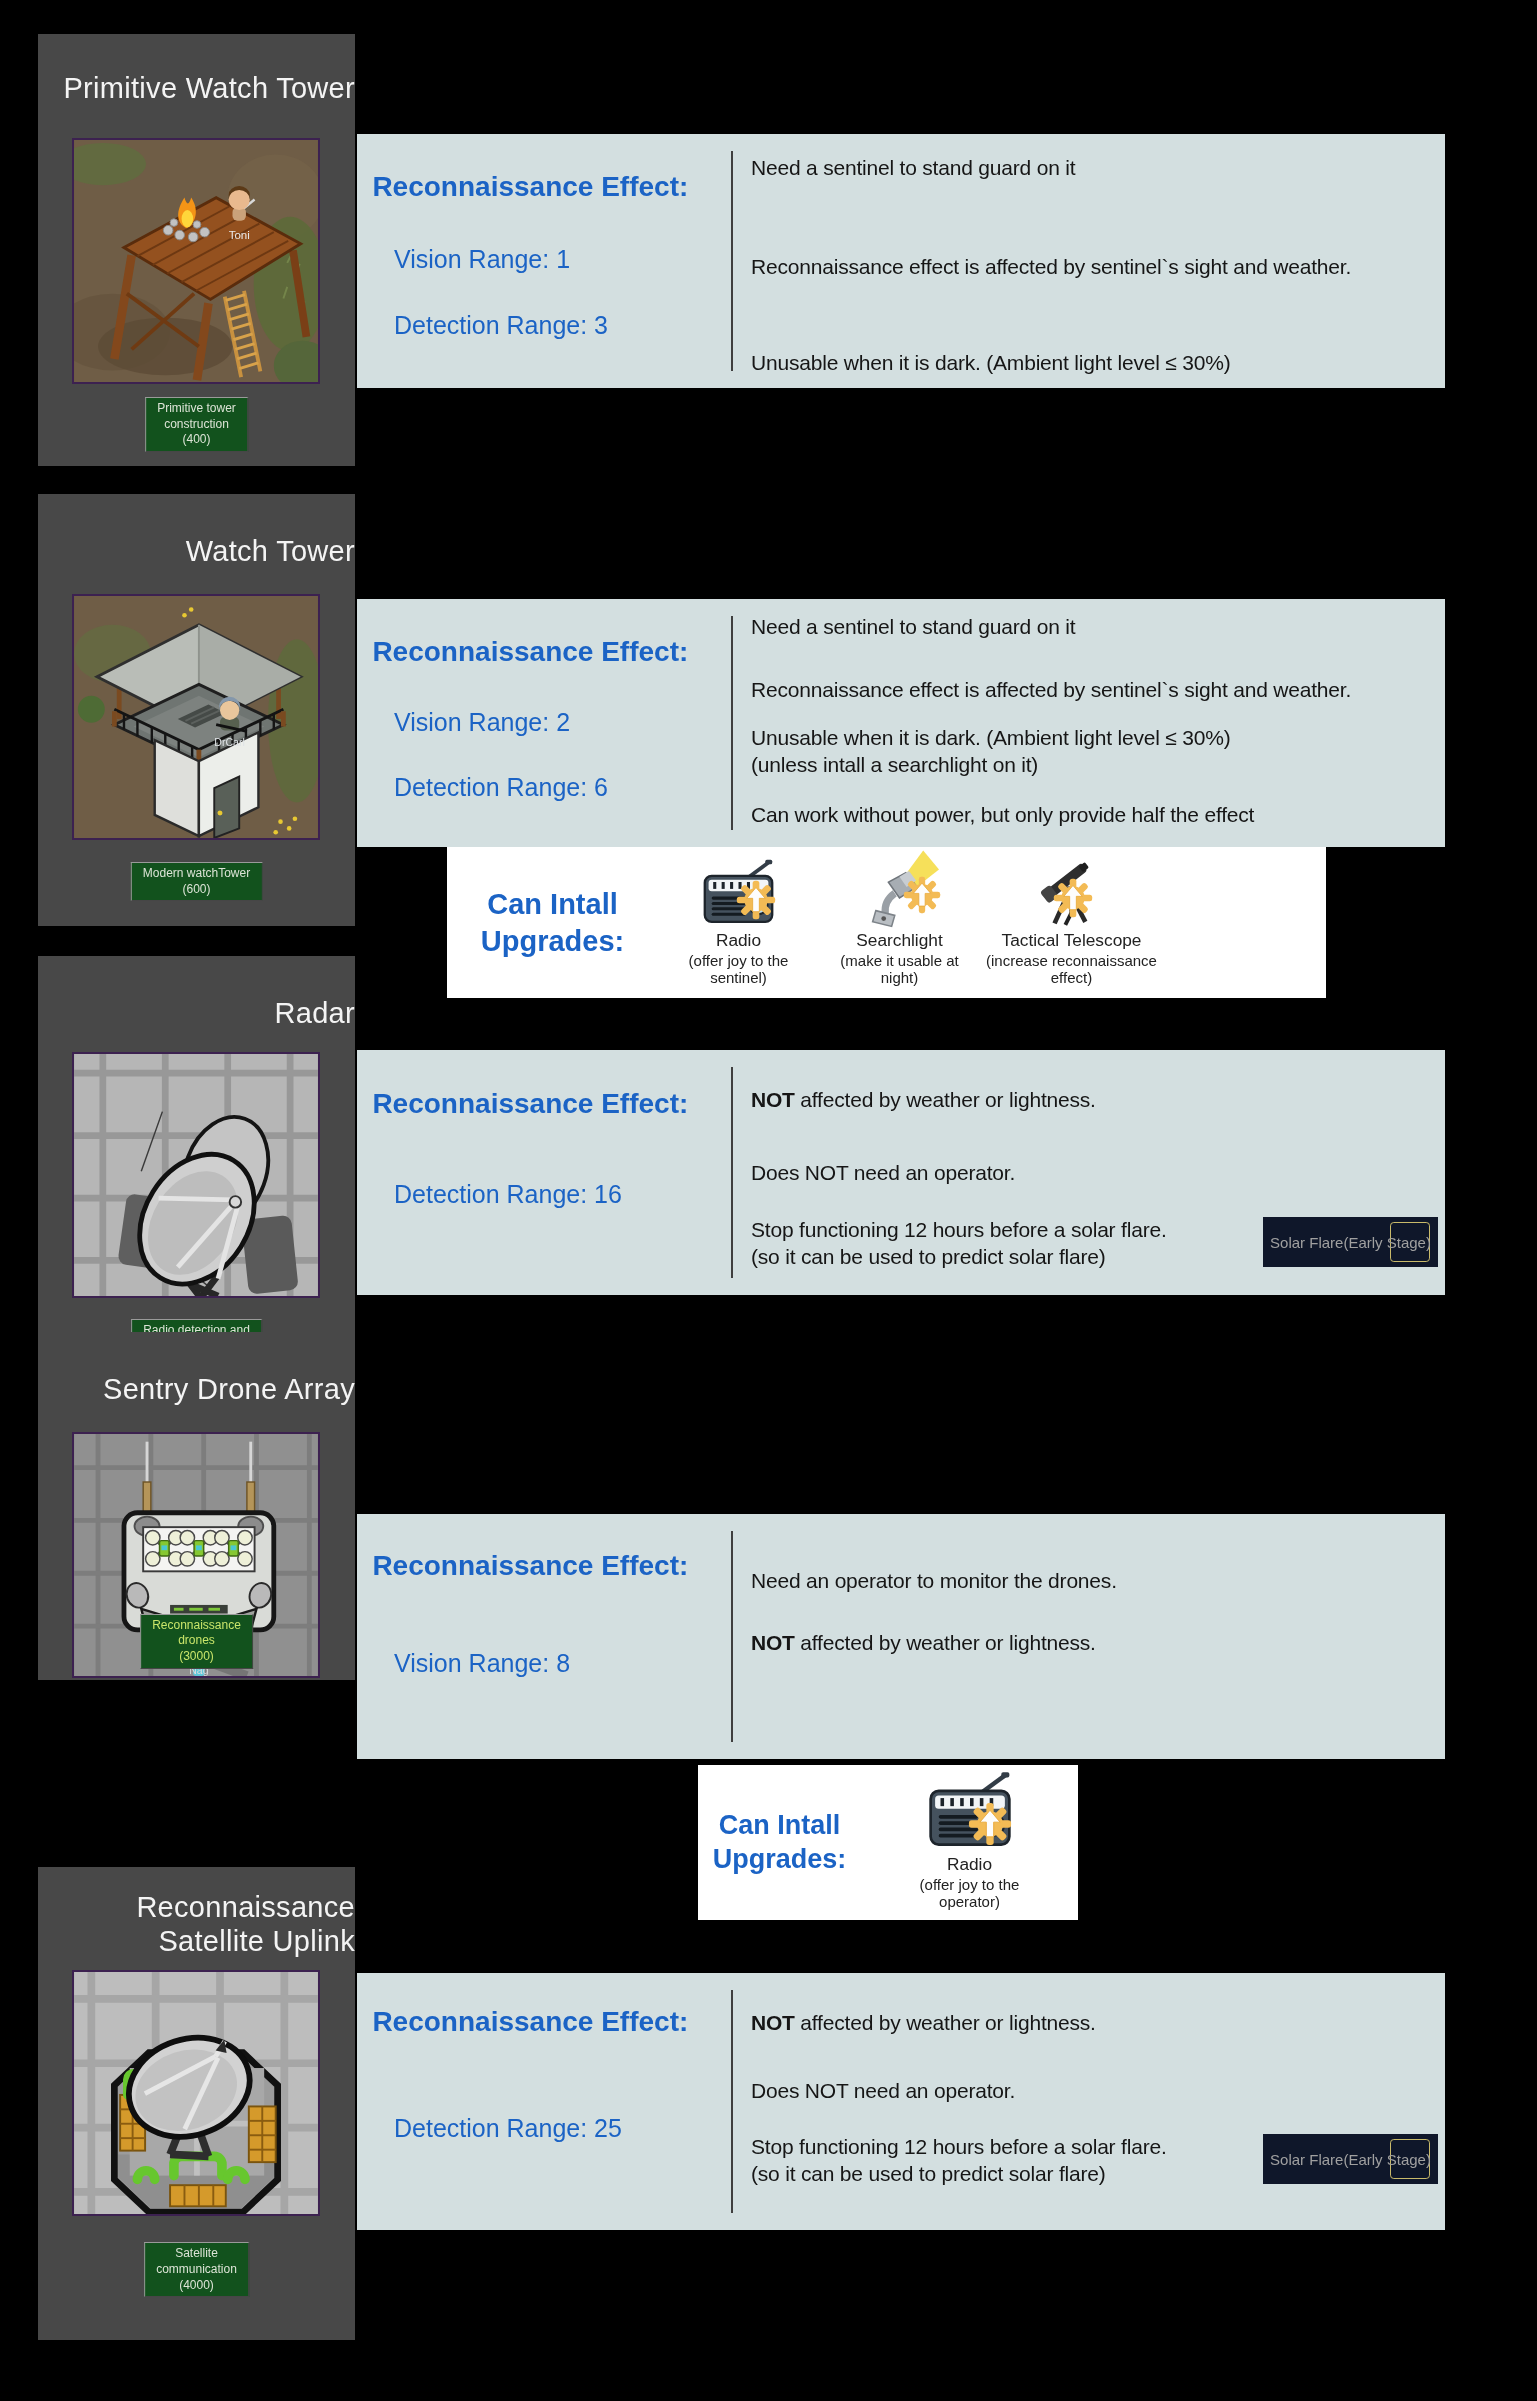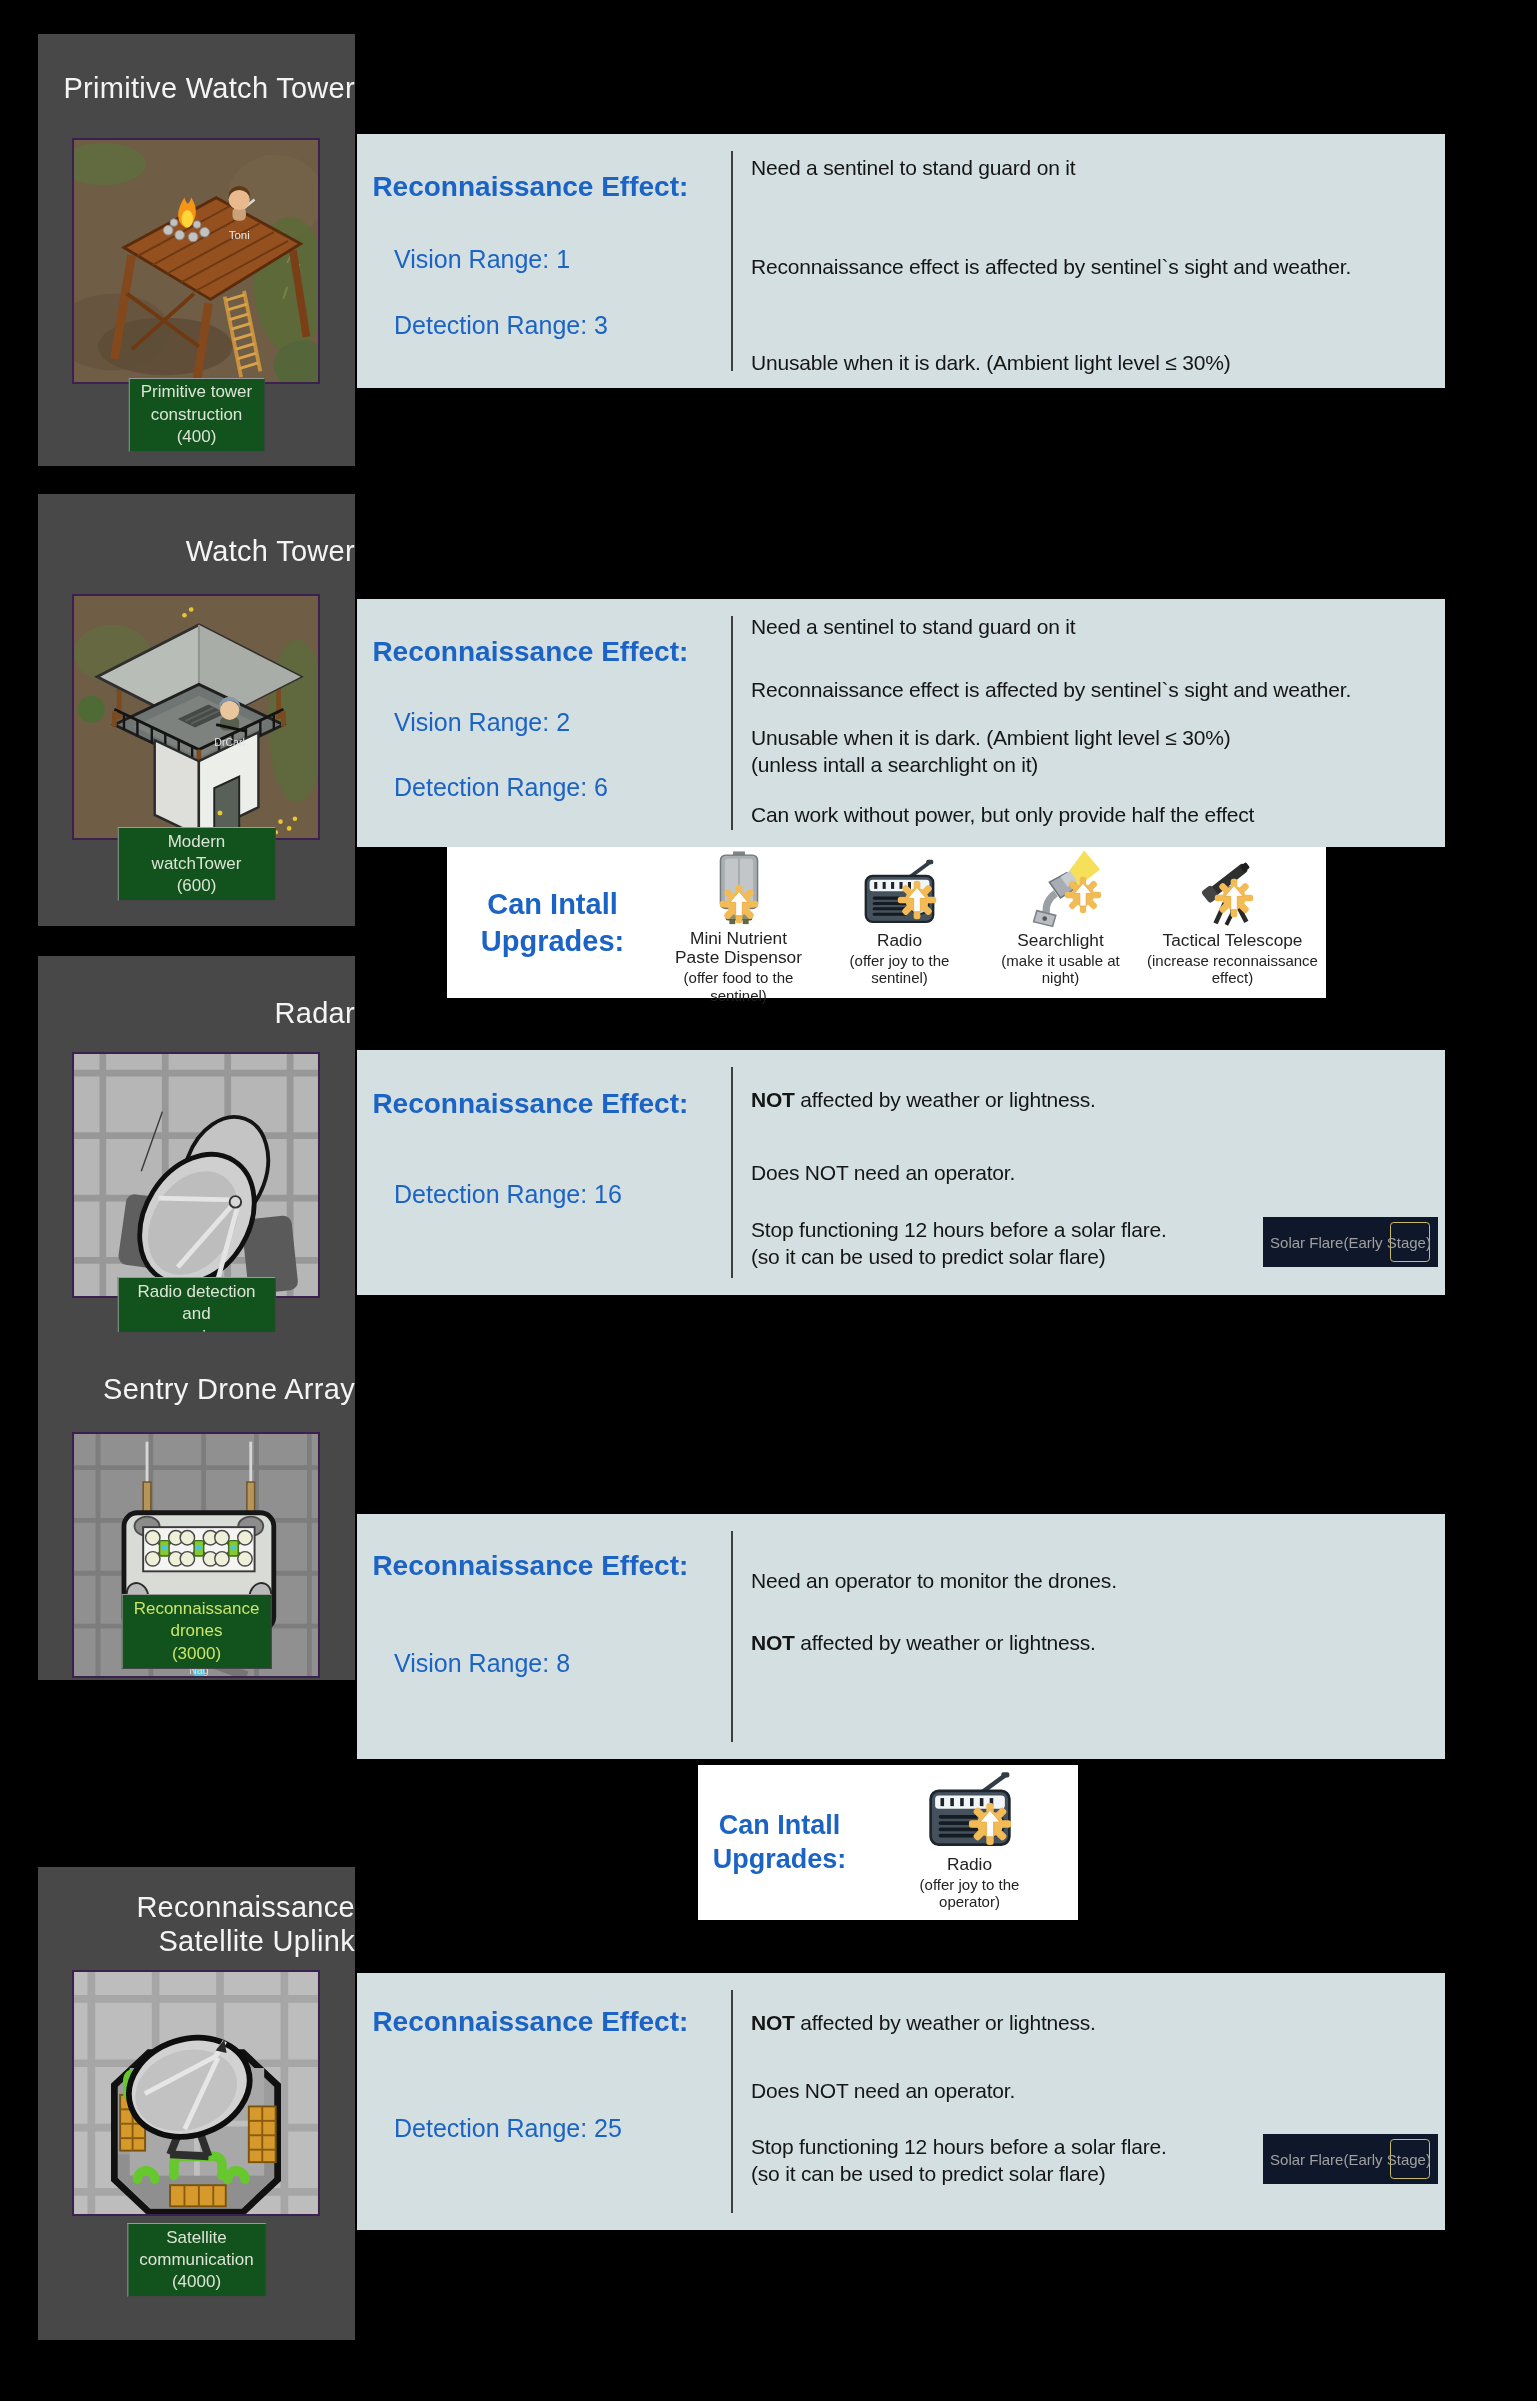--- a/index.html
+++ b/index.html
@@ -10,21 +10,21 @@
   .d1{top:34px;height:432px}
   .d2{top:494px;height:432px}
   .d3{top:956px;height:432px}
   .d4{top:1332px;height:348px}
   .d5{top:1867px;height:473px}
   .sec-title{position:absolute;left:0;right:0;text-align:right;color:#f4f4f4;font-size:29px;font-weight:400;letter-spacing:0.3px;white-space:pre-line;line-height:1.18;}
   .d1 .sec-title{top:37px}.d2 .sec-title{top:40px}.d3 .sec-title{top:40px}.d4 .sec-title{top:40px}.d5 .sec-title{top:23px}
   .shot{position:absolute;left:34px;width:244px;height:242px;border:2.9px solid #3c2150;overflow:hidden;}
   .d1 .shot{top:104px}.d2 .shot{top:100px}.d3 .shot{top:96px}.d4 .shot{top:100px}.d5 .shot{top:103px}
   .shot svg{display:block}
-  .cost{position:absolute;left:50%;transform:translateX(-50%);background:#12521d;border:1.9px outset #9a9a9a;padding:2.9px 11.5px;text-align:center;font-size:17px;line-height:1.3;white-space:pre-line;color:#dce4d6;}
+  .cost{position:absolute;left:50%;transform:translateX(-50%);background:#12521d;border:1.9px outset #9a9a9a;padding:2.9px 11.5px;text-align:center;font-size:12px;line-height:1.3;white-space:pre-line;color:#dce4d6;}
   .d1 .cost{bottom:14.4px}.d2 .cost{bottom:25px}.d3 .cost{bottom:14.4px}.d4 .cost{bottom:11.5px;color:#c9e56a}.d5 .cost{bottom:43px}
 
   
   .info{position:absolute;left:357px;width:1088px;background:#d3dfe0;}
   .i1{top:134px;height:254px}
   .i2{top:599px;height:248px}
   .i3{top:1050px;height:245px}
   .i4{top:1514px;height:245px}
   .i5{top:1973px;height:257px}
   .divider{position:absolute;left:374px;top:17.3px;bottom:17.3px;width:1.9px;background:#3f3f3f;}
@@ -262,32 +262,20 @@
   <div class="note" style="top:15.4px"><strong></strong><span class="nt">Need a sentinel to stand guard on it</span></div>
   <div class="note" style="top:78px"><strong></strong><span class="nt">Reconnaissance effect is affected by sentinel`s sight and weather.</span></div>
   <div class="note" style="top:126px"><strong></strong><span class="nt">Unusable when it is dark. (Ambient light level ≤ 30%)
 (unless intall a searchlight on it)</span></div>
   <div class="note" style="top:203px"><strong></strong><span class="nt">Can work without power, but only provide half the effect</span></div>
 </div>
 
 <div class="upg u1">
   <div class="upg-h">Can Intall
 Upgrades:</div>
-  <div class="up-item">
-    <div class="ic">
-      <svg width="52" height="75" viewBox="0 0 54 78">
-          <use href="#sym-dispenser"></use>
-        </svg>
-      <svg class="gear" width="40" height="40" style="right:5.8px" viewBox="0 0 42 42">
-          <use href="#sym-gear"></use>
-        </svg>
-    </div>
-    <div class="nm">Mini Nutrient Paste Dispensor</div>
-    <div class="ds">(offer food to the sentinel)</div>
-  </div>
   <div class="up-item">
     <div class="ic">
       <svg width="79" height="69" viewBox="0 0 82 72">
           <use href="#sym-radio"></use>
         </svg>
       <svg class="gear" width="40" height="40" style="right:1.9px;bottom:7.7px" viewBox="0 0 42 42">
           <use href="#sym-gear"></use>
         </svg>
     </div>
     <div class="nm">Radio</div>

